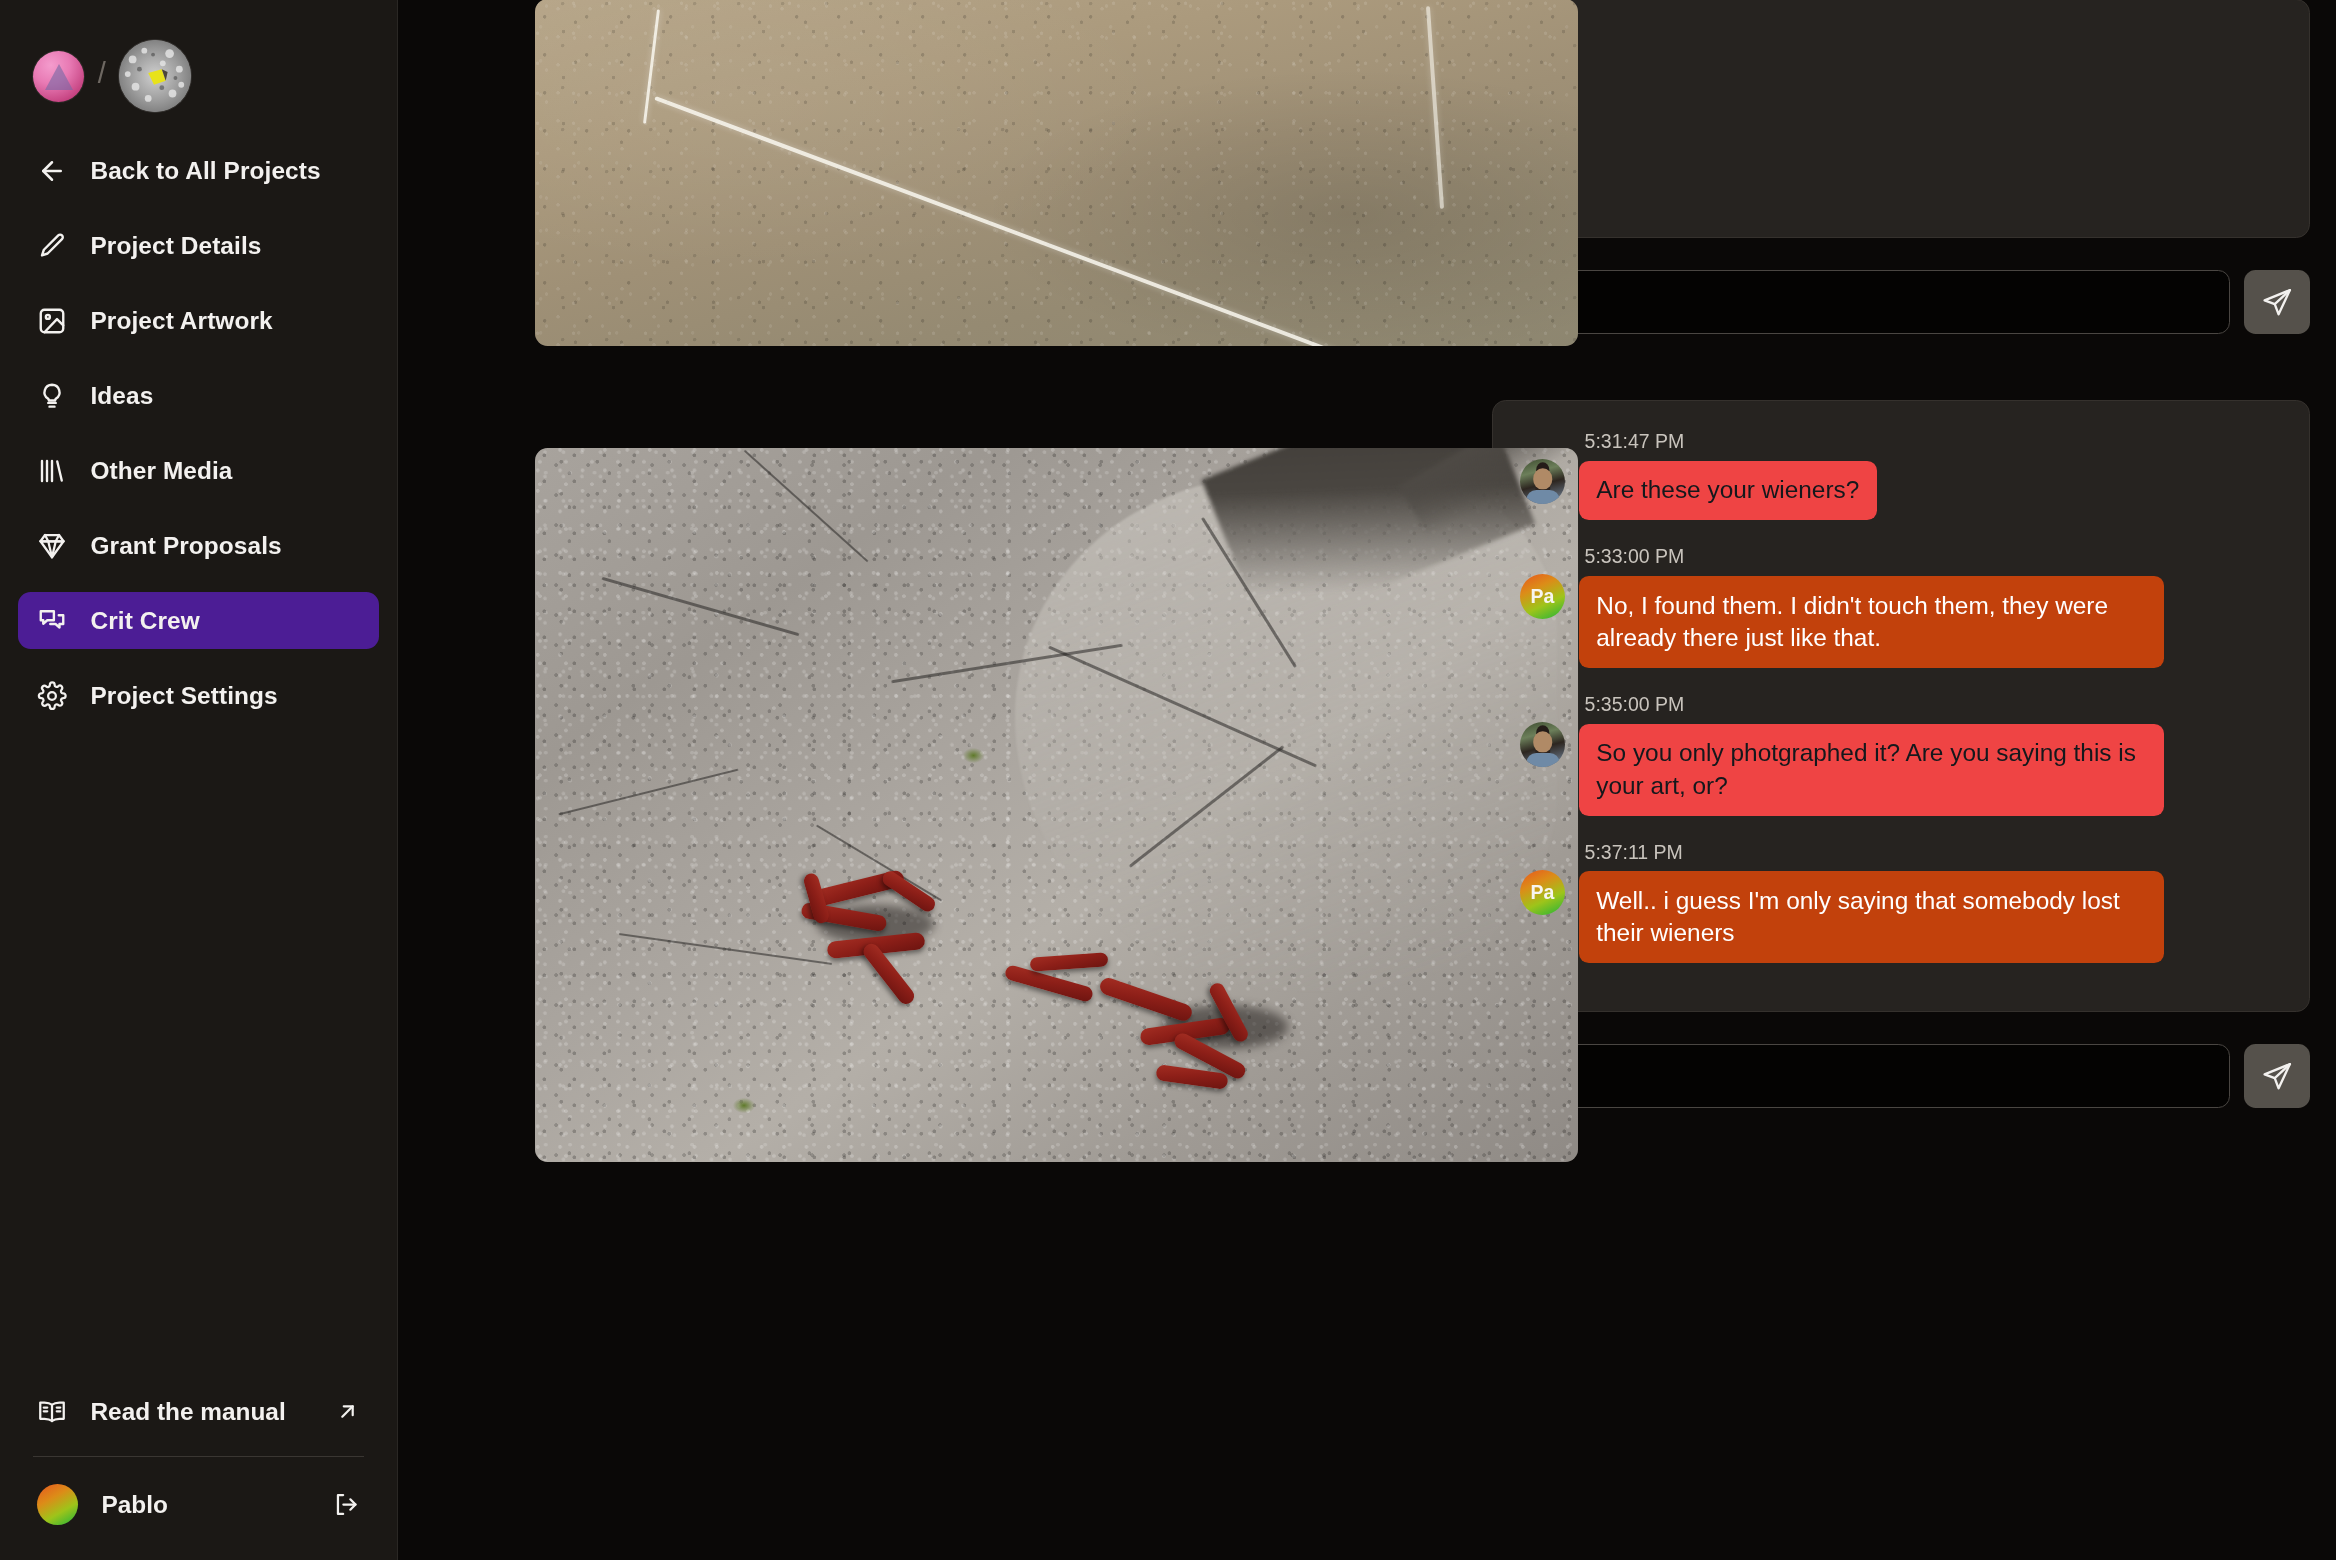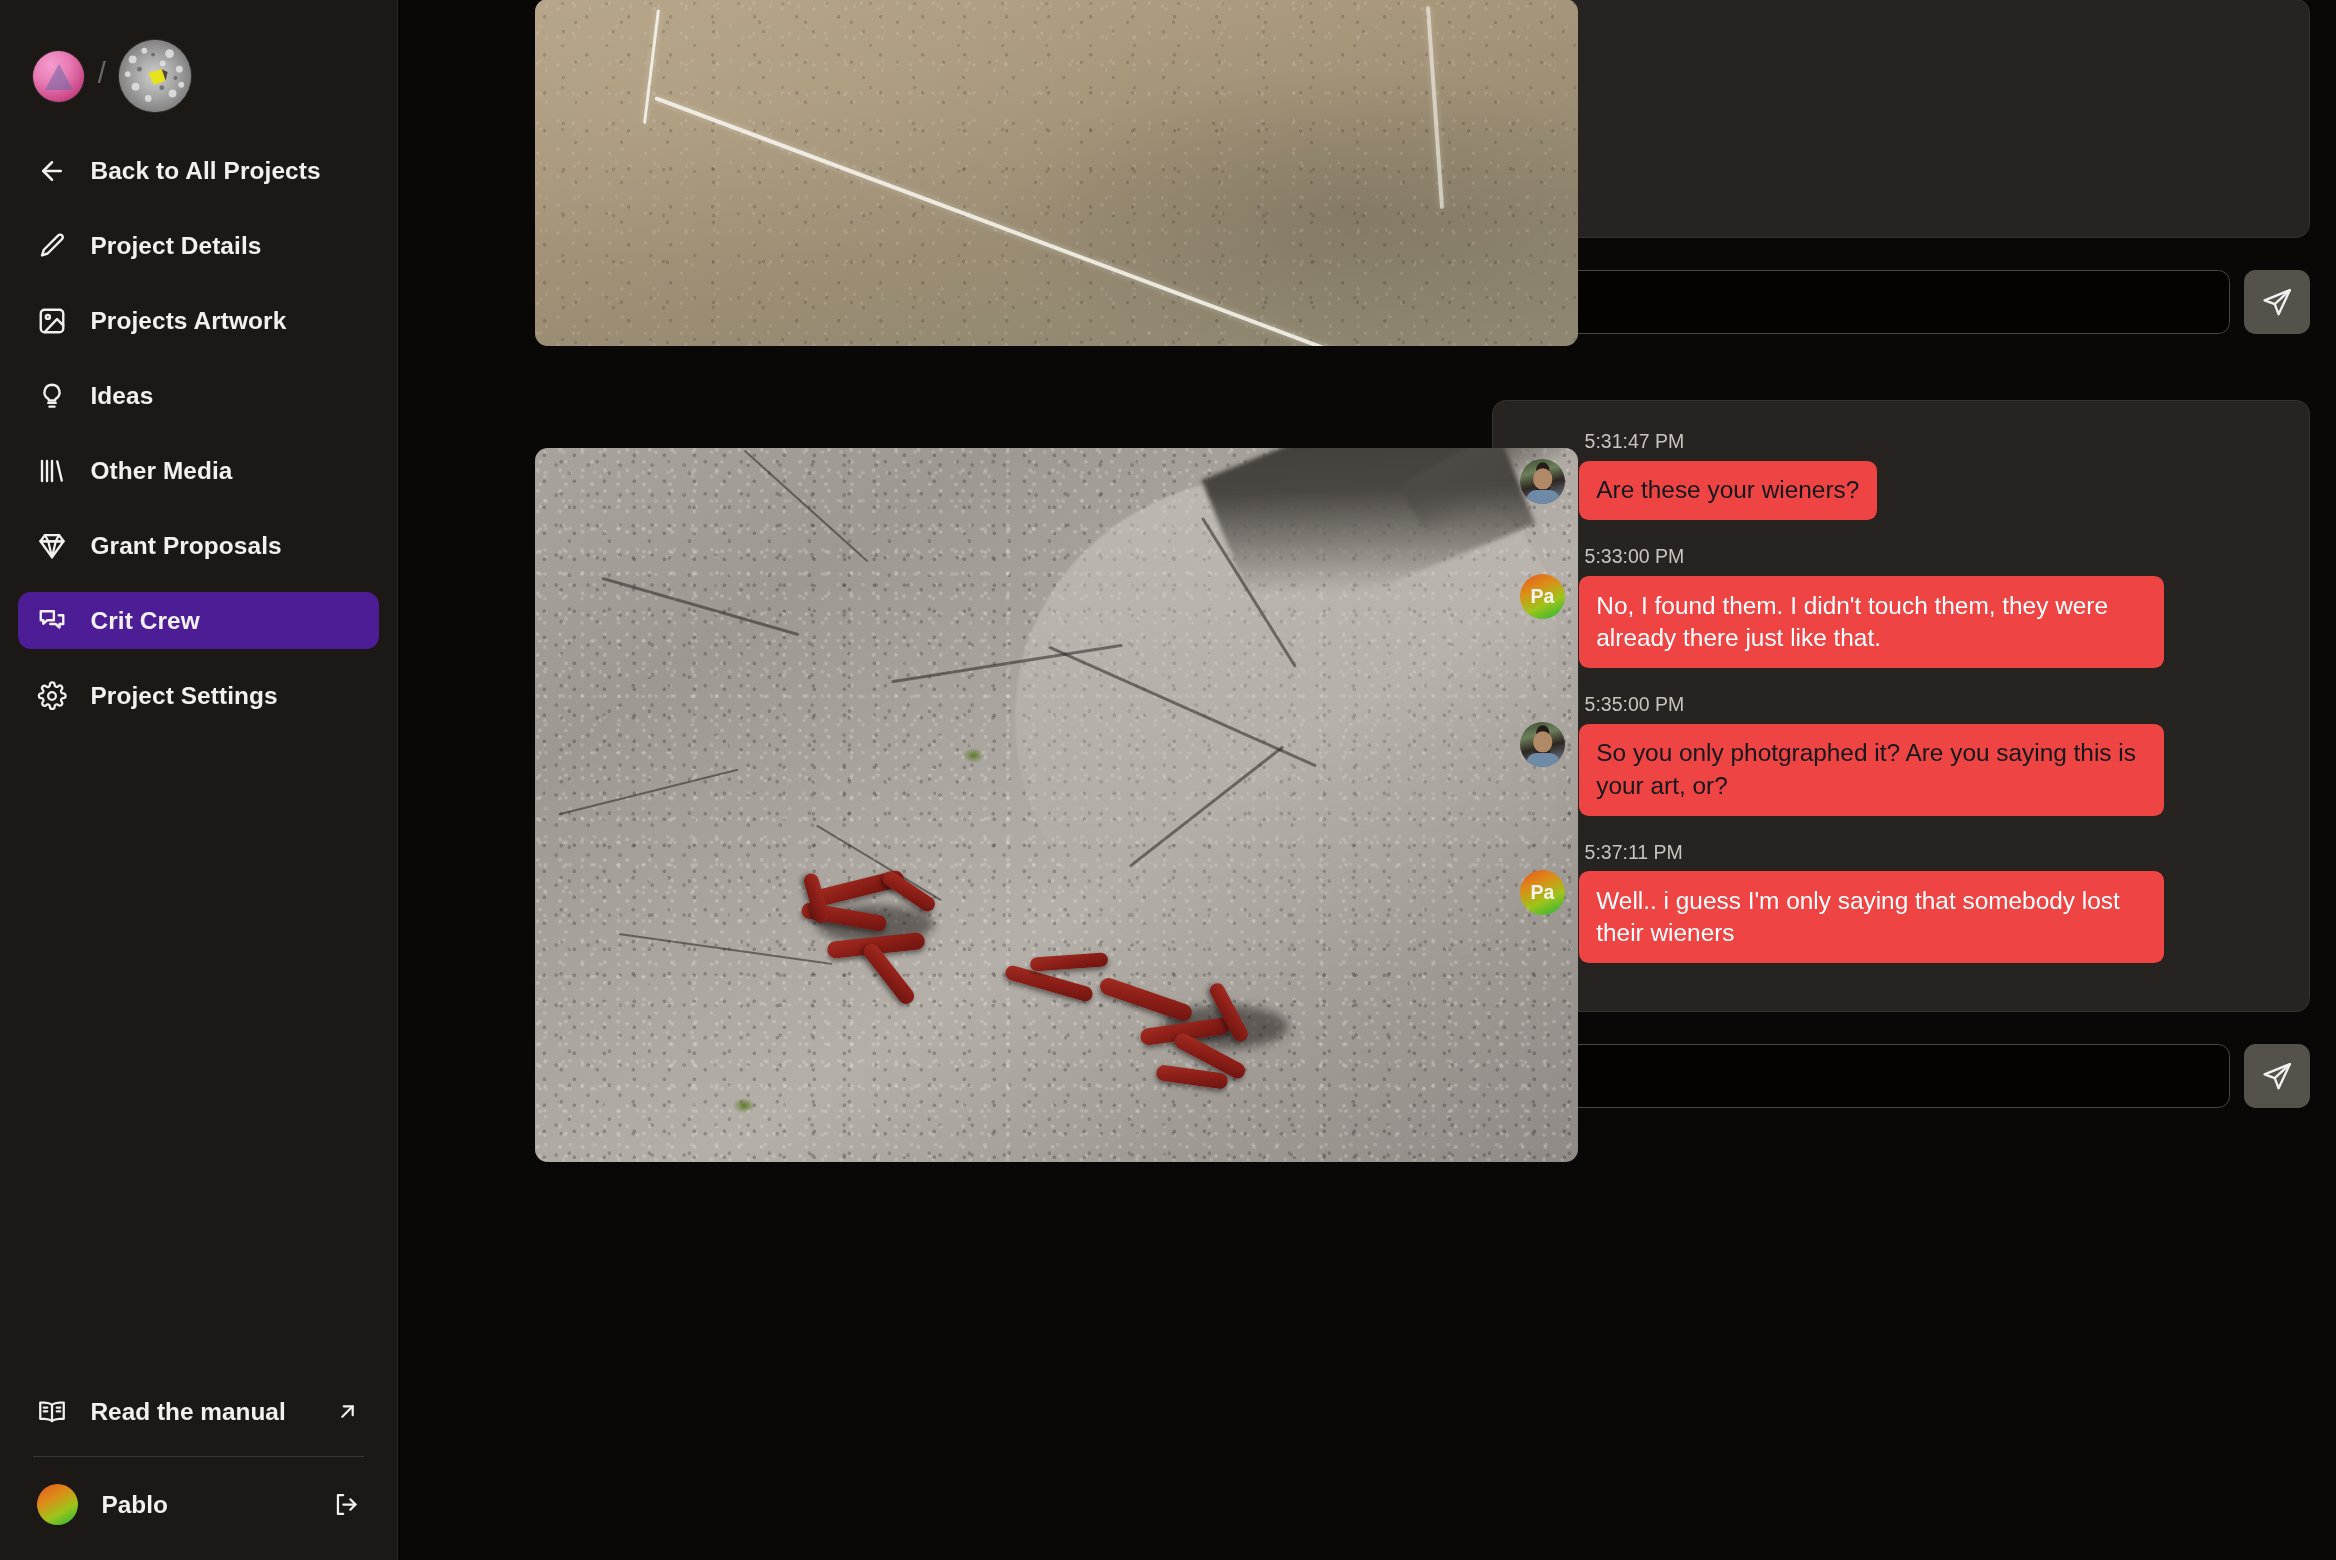--- a/index.html
+++ b/index.html
@@ -330,21 +330,21 @@
   .bubble {
     display:inline-block;
     padding:13.7px 17.6px;
     border-radius:9.8px;
     font-size:24.4px;
     line-height:1.32;
     max-width:585px;
     word-wrap:break-word;
   }
   .bubble.incoming { background:#ef4444; color:#14181c; }
-  .bubble.outgoing { background:#ef4444; color:#ffffff; }
+  .bubble.outgoing { background:#c2410c; color:#ffffff; }
 </style>
 </head>
 <body>
 
 <div class="app">
 
   <aside class="sidebar">
 
     <div class="brand-row">
       <div class="logo-mark"></div>
@@ -405,21 +405,21 @@
       </div>
 
       <div class="nav-item">
         <span class="nav-icon">
           <svg viewBox="0 0 24 24" fill="none" stroke="#f3f1ef" stroke-width="1.9" stroke-linecap="round" stroke-linejoin="round">
               <rect x="3" y="3" width="18" height="18" rx="3"></rect>
               <circle cx="8.7" cy="8.7" r="1.6"></circle>
               <path d="M21 15.5l-5-5L6 21"></path>
             </svg>
         </span>
-        <span>Projects Artwork</span>
+        <span>Project Artwork</span>
       </div>
 
       <div class="nav-item">
         <span class="nav-icon">
           <svg viewBox="0 0 24 24" fill="none" stroke="#f3f1ef" stroke-width="1.9" stroke-linecap="round" stroke-linejoin="round">
               <path d="M9 17.5h6"></path>
               <path d="M10 20.5h4"></path>
               <path d="M12 3a6 6 0 0 0-3.3 11c.5.4.8 1 .8 1.6h5c0-.6.3-1.2.8-1.6A6 6 0 0 0 12 3z"></path>
             </svg>
         </span>

